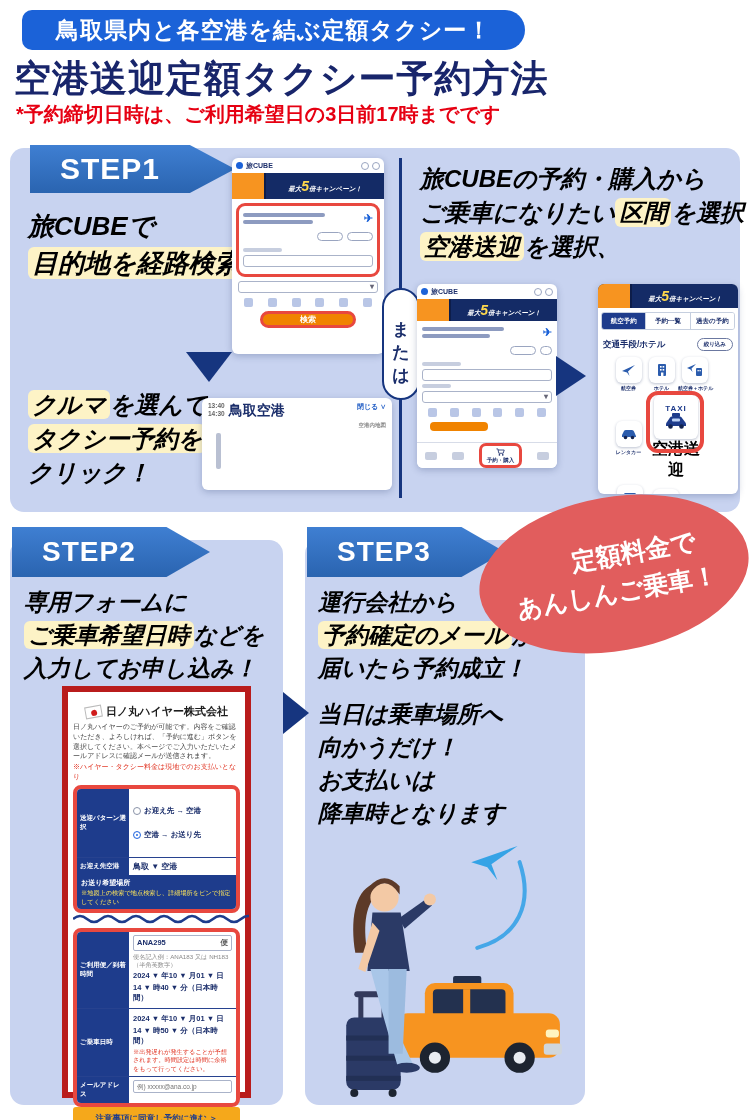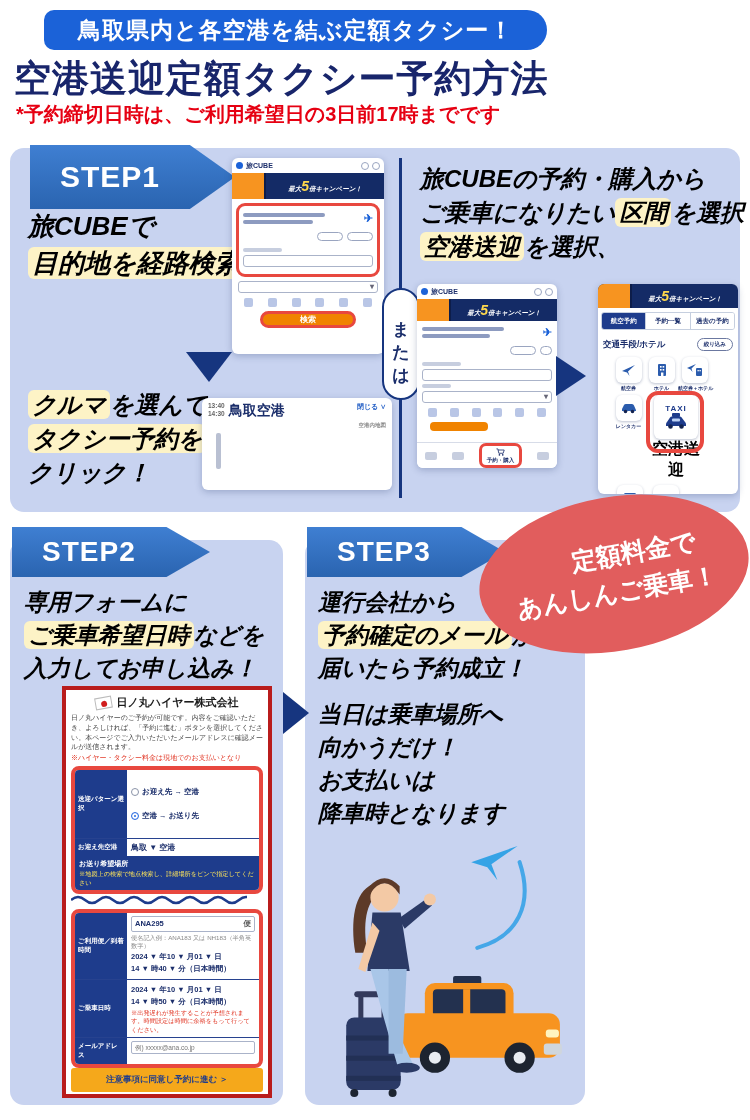--- a/index.html
+++ b/index.html
@@ -1,32 +1,32 @@
 <!DOCTYPE html>
 <html><head>
 <meta charset="utf-8">
 <style>
   * { margin:0; padding:0; box-sizing:border-box; }
   body { background:#fff; font-family:"Liberation Sans", sans-serif; }
   .page { position:relative; width:750px; height:1120px; background:#fff; overflow:hidden; font-weight:bold; }
 
   
-  .hdr-badge { position:absolute; left:44px; top:10px; height:40px; padding:0 34px;
+  .hdr-badge { position:absolute; left:22px; top:10px; height:40px; padding:0 34px;
     background:#1b62d8; color:#fff; font-size:23px; line-height:40px;
     border-radius:14px 28px 28px 14px; letter-spacing:1px; }
   .hdr-title { position:absolute; left:14px; top:54px; color:#18256b; font-size:37px; letter-spacing:1px; }
   .hdr-note { position:absolute; left:16px; top:101px; color:#e60012; font-size:20px; }
 
   
   .panel { position:absolute; background:#c8d3f0; border-radius:14px; }
   .p1 { left:10px; top:148px; width:730px; height:364px; }
   .p2 { left:10px; top:540px; width:273px; height:565px; }
   .p3 { left:305px; top:540px; width:280px; height:565px; }
 
-  .step-banner { position:absolute; height:64px; color:#fff; font-size:30px;
+  .step-banner { position:absolute; height:48px; color:#fff; font-size:30px;
     background:linear-gradient(180deg,#3f7fd2,#2a64b0);
     clip-path:polygon(0 0,78% 0,100% 50%,78% 100%,0 100%);
     display:flex; align-items:center; padding-left:30px; letter-spacing:1px; }
   .sb1 { left:30px; top:145px; width:205px; }
   .sb2 { left:12px; top:527px; width:198px; height:50px; font-size:28px; }
   .sb3 { left:307px; top:527px; width:198px; height:50px; font-size:28px; }
 
   .navy { color:#1b2e6b; }
   .hl { background:#fdf3c6; border-radius:6px; padding:1px 4px; box-decoration-break:clone; }
 
@@ -83,21 +83,21 @@
   .cart-item svg { width:11px; height:10px; }
   .cart-lbl { font-size:5.5px; color:#1b2e6b; white-space:nowrap; }
 
   .tabs { display:flex; margin:4px 3px; border:1px solid #c6cfdf; border-radius:3px; overflow:hidden; }
   .tab { flex:1; font-size:6.5px; text-align:center; line-height:16px; color:#1b2e6b; background:#fff; border-left:1px solid #c6cfdf; white-space:nowrap; }
   .tab:first-child { border-left:none; }
   .tab.active { background:#1e3c8c; color:#fff; }
   .sec-row { display:flex; align-items:center; padding:4px 5px 2px;justify-content:flex-end; }
   .sec-title { font-size:8.5px; color:#1b2e6b; }
   .filter-pill { margin-left:auto; border:1px solid #5a6franky; border:1px solid #6b78a0; border-radius:8px; font-size:5.5px; color:#1b2e6b; padding:2px 6px; }
-  .grid { display:flex; flex-wrap:wrap; padding:2px 14px; }
+  .grid { display:flex; flex-wrap:wrap; padding:2px 14px;align-items:center; }
   .tile { width:33px; margin:2px 0; text-align:center; }
   .tile .box { width:26px; height:26px; margin:0 auto; background:#fff; border-radius:6px; box-shadow:0 1px 3px rgba(30,50,100,.3); display:flex; align-items:center; justify-content:center; }
   .tile .lbl { font-size:5px; color:#1b2e6b; margin-top:2px; white-space:nowrap; }
   .taxi-tile { position:relative; width:62px; text-align:center; margin:2px 0; }
   .taxi-ring { position:absolute; left:1px; top:-4px; width:58px; height:62px; border:4px solid #e8483f; border-radius:12px; }
   .taxi-box { width:44px; height:44px; margin:0 auto; background:#fff; border-radius:6px; box-shadow:0 1px 3px rgba(30,50,100,.3);
     display:flex; flex-direction:column; align-items:center; justify-content:center; }
   .taxi-word { font-size:8px; color:#1e3c8c; letter-spacing:1px; }
 
   
@@ -110,22 +110,22 @@
   .tp-body { display:flex; margin-top:4px; gap:6px; align-items:center; }
   .tp-bar { width:5px; height:36px; background:#b9c0d2; border-radius:2px; margin-left:8px; }
   .taxi-btn { position:relative; flex:1; height:40px; background:#ffe02e; border:4px solid #e8483f; border-radius:20px;
     display:flex; flex-direction:column; align-items:center; justify-content:center; color:#1b2e6b; }
   .taxi-btn .l1 { font-size:7.5px; }
   .taxi-btn .l2 { font-size:7.5px; }
   .taxi-btn .chev { position:absolute; right:8px; top:12px; color:#8a7a10; font-size:10px; }
   .taxi-btn .dot { position:absolute; left:8px; top:14px; width:8px; height:8px; border:1px solid #bba62a; border-radius:50%; }
 
   
-  .form { position:absolute; left:62px; top:686px; width:210px; height:412px; background:#fff;
-    border:4px solid #b91c1c; padding:5px 5px 4px; }
+  .form { position:absolute; left:62px; top:686px; width:189px; height:412px; background:#fff;
+    border:6px solid #b91c1c; padding:12px 5px 4px; }
   .f-head { display:flex; align-items:center; gap:4px; justify-content:center; margin-bottom:3px; }
   .flag { width:17px; height:12px; background:#fff; border:1px solid #bbb; position:relative; transform:rotate(-10deg); }
   .flag:after { content:""; position:absolute; left:5px; top:2.5px; width:6px; height:6px; border-radius:50%; background:#d01c1c; }
   .f-company { font-size:11px; color:#1c1c1c; }
   .f-desc { font-size:7px; line-height:1.4; color:#444; font-weight:normal; }
   .f-rednote { font-size:7px; color:#e0301e; font-weight:normal; margin-top:1px; }
   .f-sec { border:4px solid #e8483f; border-radius:8px; overflow:hidden; margin-top:3px; background:#fff; }
   .f-row { display:flex; border-top:1px solid #27428f; }
   .f-row:first-child { border-top:none; }
   .f-lbl { width:52px; background:#1e3c8c; color:#fff; font-size:6.5px; padding:4px 3px; display:flex; align-items:center; }

